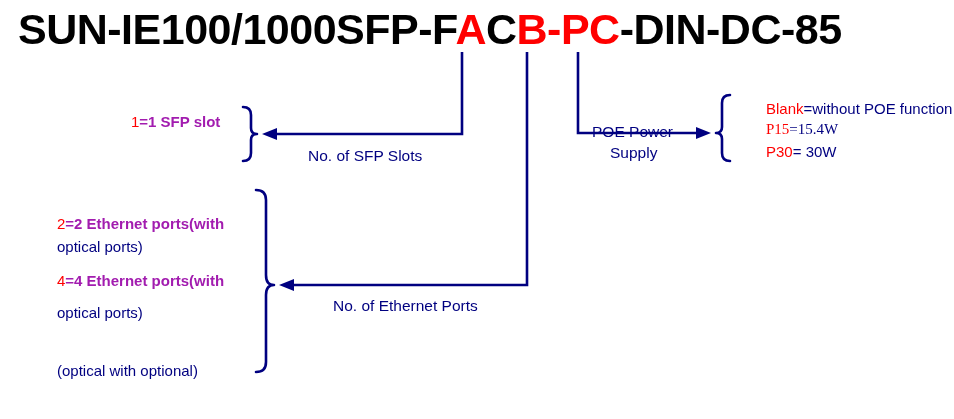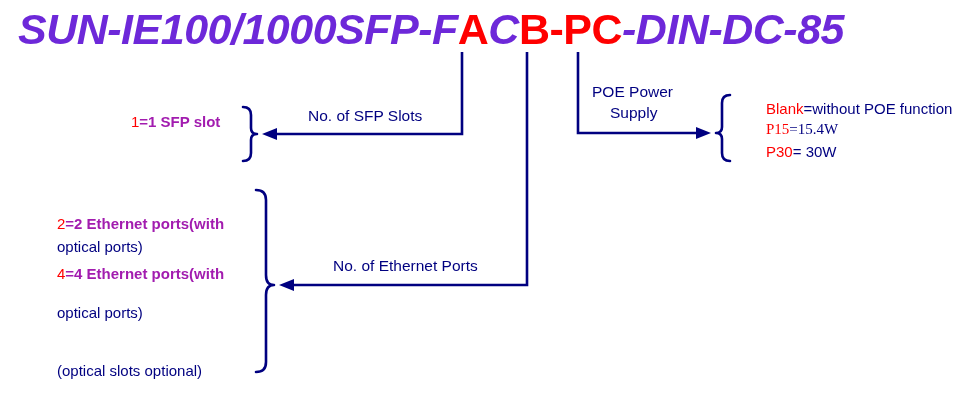--- a/index.html
+++ b/index.html
@@ -23,40 +23,41 @@
     top: 4px;
     width: 920px;
     height: 50px;
     font-size: 43px;
     font-weight: bold;
     letter-spacing: -0.5px;
     white-space: nowrap;
     line-height: 50px;
     color: #000080;
   }
-  #title .navy { color: #6d28d9; font-style: italic; }
+  #title .navy { color: #000000; }
   #title .red  { color: #ff0000; }
 
   
   .txt {
     position: absolute;
     white-space: nowrap;
     color: #000080;
     font-size: 15px;
     line-height: 18px;
   }
   .txt .red { color: #ff0000; }
   .txt .navy { color: #a21caf; font-weight: bold; }
 
   .label-txt {
     position: absolute;
     white-space: nowrap;
     color: #000080;
     font-size: 15.5px;
     line-height: 19px;
+    margin-top: 40px;
   }
 
   .poe-line {
     position: absolute;
     white-space: nowrap;
     font-size: 15px;
     line-height: 19px;
     color: #000080;
     margin-left: 28px;
   }
@@ -85,26 +86,26 @@
     <span class="red">1</span><span class="navy">=1 SFP slot</span>
   </div>
 
   <div class="label-txt" style="left:308px; top:106px;">No. of SFP Slots</div>
 
   <div class="txt" style="left:57px; top:190px;margin-top:25px;">
     <span class="red">2</span><span class="navy">=2 Ethernet ports(with</span>
   </div>
   <div class="txt" style="left:57px; top:238px;">optical ports)</div>
 
-  <div class="txt" style="left:57px; top:265px;">
+  <div class="txt" style="left:57px; top:272px;">
     <span class="red">4</span><span class="navy">=4 Ethernet ports(with</span>
   </div>
   <div class="txt" style="left:57px; top:304px;">optical ports)</div>
 
-  <div class="txt" style="left:57px; top:362px;">(optical slots optional)</div>
+  <div class="txt" style="left:57px; top:362px;">(optical with optional)</div>
 
   <div class="label-txt" style="left:333px; top:256px;">No. of Ethernet Ports</div>
 
   <div class="label-txt" style="left:592px; top:82px;">POE Power</div>
   <div class="label-txt" style="left:610px; top:103px;">Supply</div>
 
   <div class="poe-line" style="left:738px; top:99px;">
     <span class="red">Blank</span><span class="navy">=without POE function</span>
   </div>
   <div class="poe-line" style="left:738px; top:120px;font-family:Liberation Serif, serif;">

